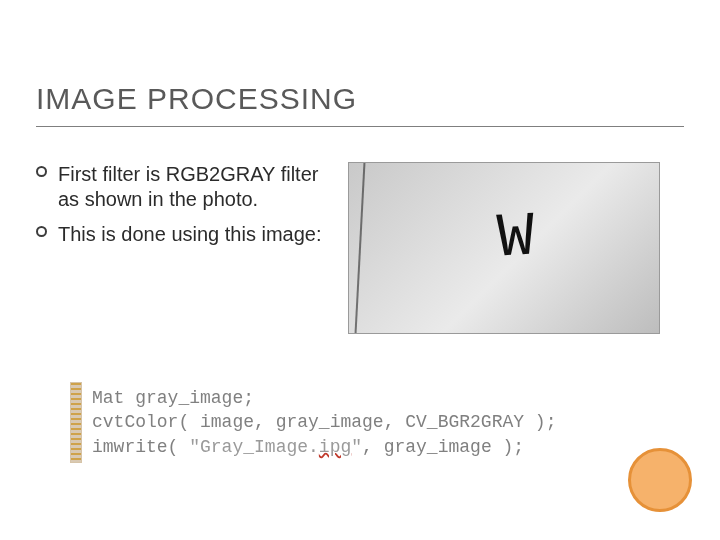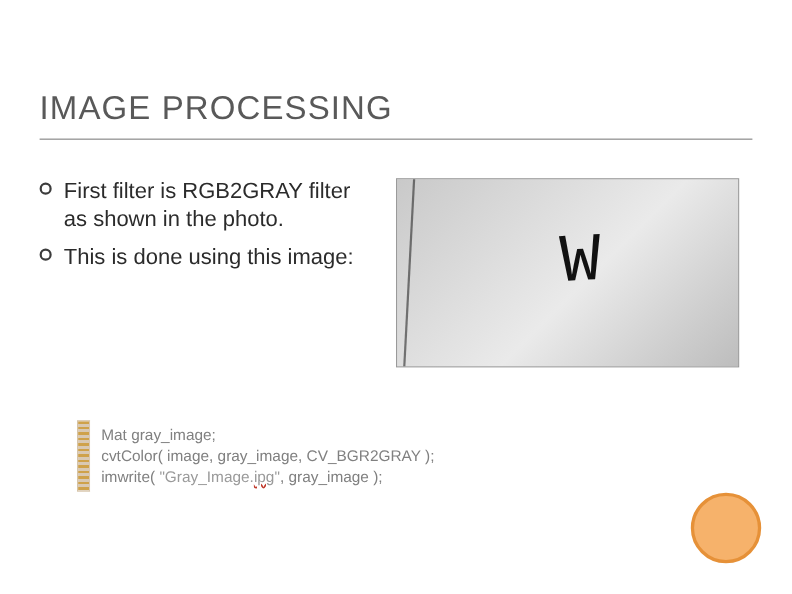--- a/index.html
+++ b/index.html
@@ -1,30 +1,30 @@
 <!DOCTYPE html>
 <html><head>
 <meta charset="utf-8">
 <style>
   html,body{margin:0;padding:0;width:720px;height:540px;background:#fff;font-family:Arial,Helvetica,sans-serif;color:#3c3c3c;overflow:hidden}
   .slide{position:relative;width:720px;height:540px;box-sizing:border-box}
   .title{position:absolute;left:36px;top:82px;right:36px;font-size:30px;letter-spacing:1px;color:#595959;border-bottom:1.5px solid #7f7f7f;padding-bottom:10px}
-  .body-row{position:absolute;left:36px;top:162px;right:52px;display:flex;gap:24px}
+  .body-row{position:absolute;left:36px;top:162px;right:52px;display:flex;gap:12px}
   .bullets{flex:0 0 300px}
   ul.b{list-style:none;margin:0 0 0 0;padding:0;font-size:20px;line-height:1.25;color:#2b2b2b}
   ul.b li{position:relative;padding-left:22px;margin-bottom:10px}
   ul.b li .bullet-icon{position:absolute;left:0;top:4px;width:11px;height:11px;border:2px solid #3c3c3c;border-radius:50%;box-sizing:border-box}
   .photo{flex:1 1 auto;display:flex;justify-content:flex-start}
   .photo-box{width:310px;height:170px;background:linear-gradient(135deg,#c9c9c9 0%,#eaeaea 55%,#bdbdbd 100%);position:relative;border:1px solid #9a9a9a}
   .photo-box .edge{position:absolute;left:10px;top:0;bottom:0;width:2px;background:rgba(40,40,40,.6);transform:skewX(-3deg)}
   .photo-box .w{position:absolute;left:54%;top:44%;transform:translate(-50%,-50%) rotate(-3deg);font-family:"Courier New",monospace;font-size:62px;color:#111;font-weight:400}
   .code-block{position:absolute;left:70px;top:382px;width:520px}
   .code-strip{display:flex}
   .ruler{width:10px;background:repeating-linear-gradient(180deg,#cfa24a 0 2px,#d9c9b3 2px 5px);border:1px solid #d6c4a8}
-  .code{flex:1;padding:4px 10px;font-family:Liberation Sans, sans-serif;font-size:14px;color:#808080;line-height:1.35;background:#fff;white-space:pre}
+  .code{flex:1;padding:4px 10px;font-family:Liberation Mono, monospace;font-size:18px;color:#808080;line-height:1.35;background:#fff;white-space:pre}
   .code .str{color:#9a9a9a}
   .code .underline{text-decoration:underline wavy #c0392b}
   .circle-accent{position:absolute;right:28px;bottom:28px;width:64px;height:64px;border-radius:50%;background:#f6b26b;border:3px solid #e69138;box-sizing:border-box}
 </style>
 </head>
 <body>
 
 <div class="slide">
 
   <div class="title">IMAGE PROCESSING</div>

